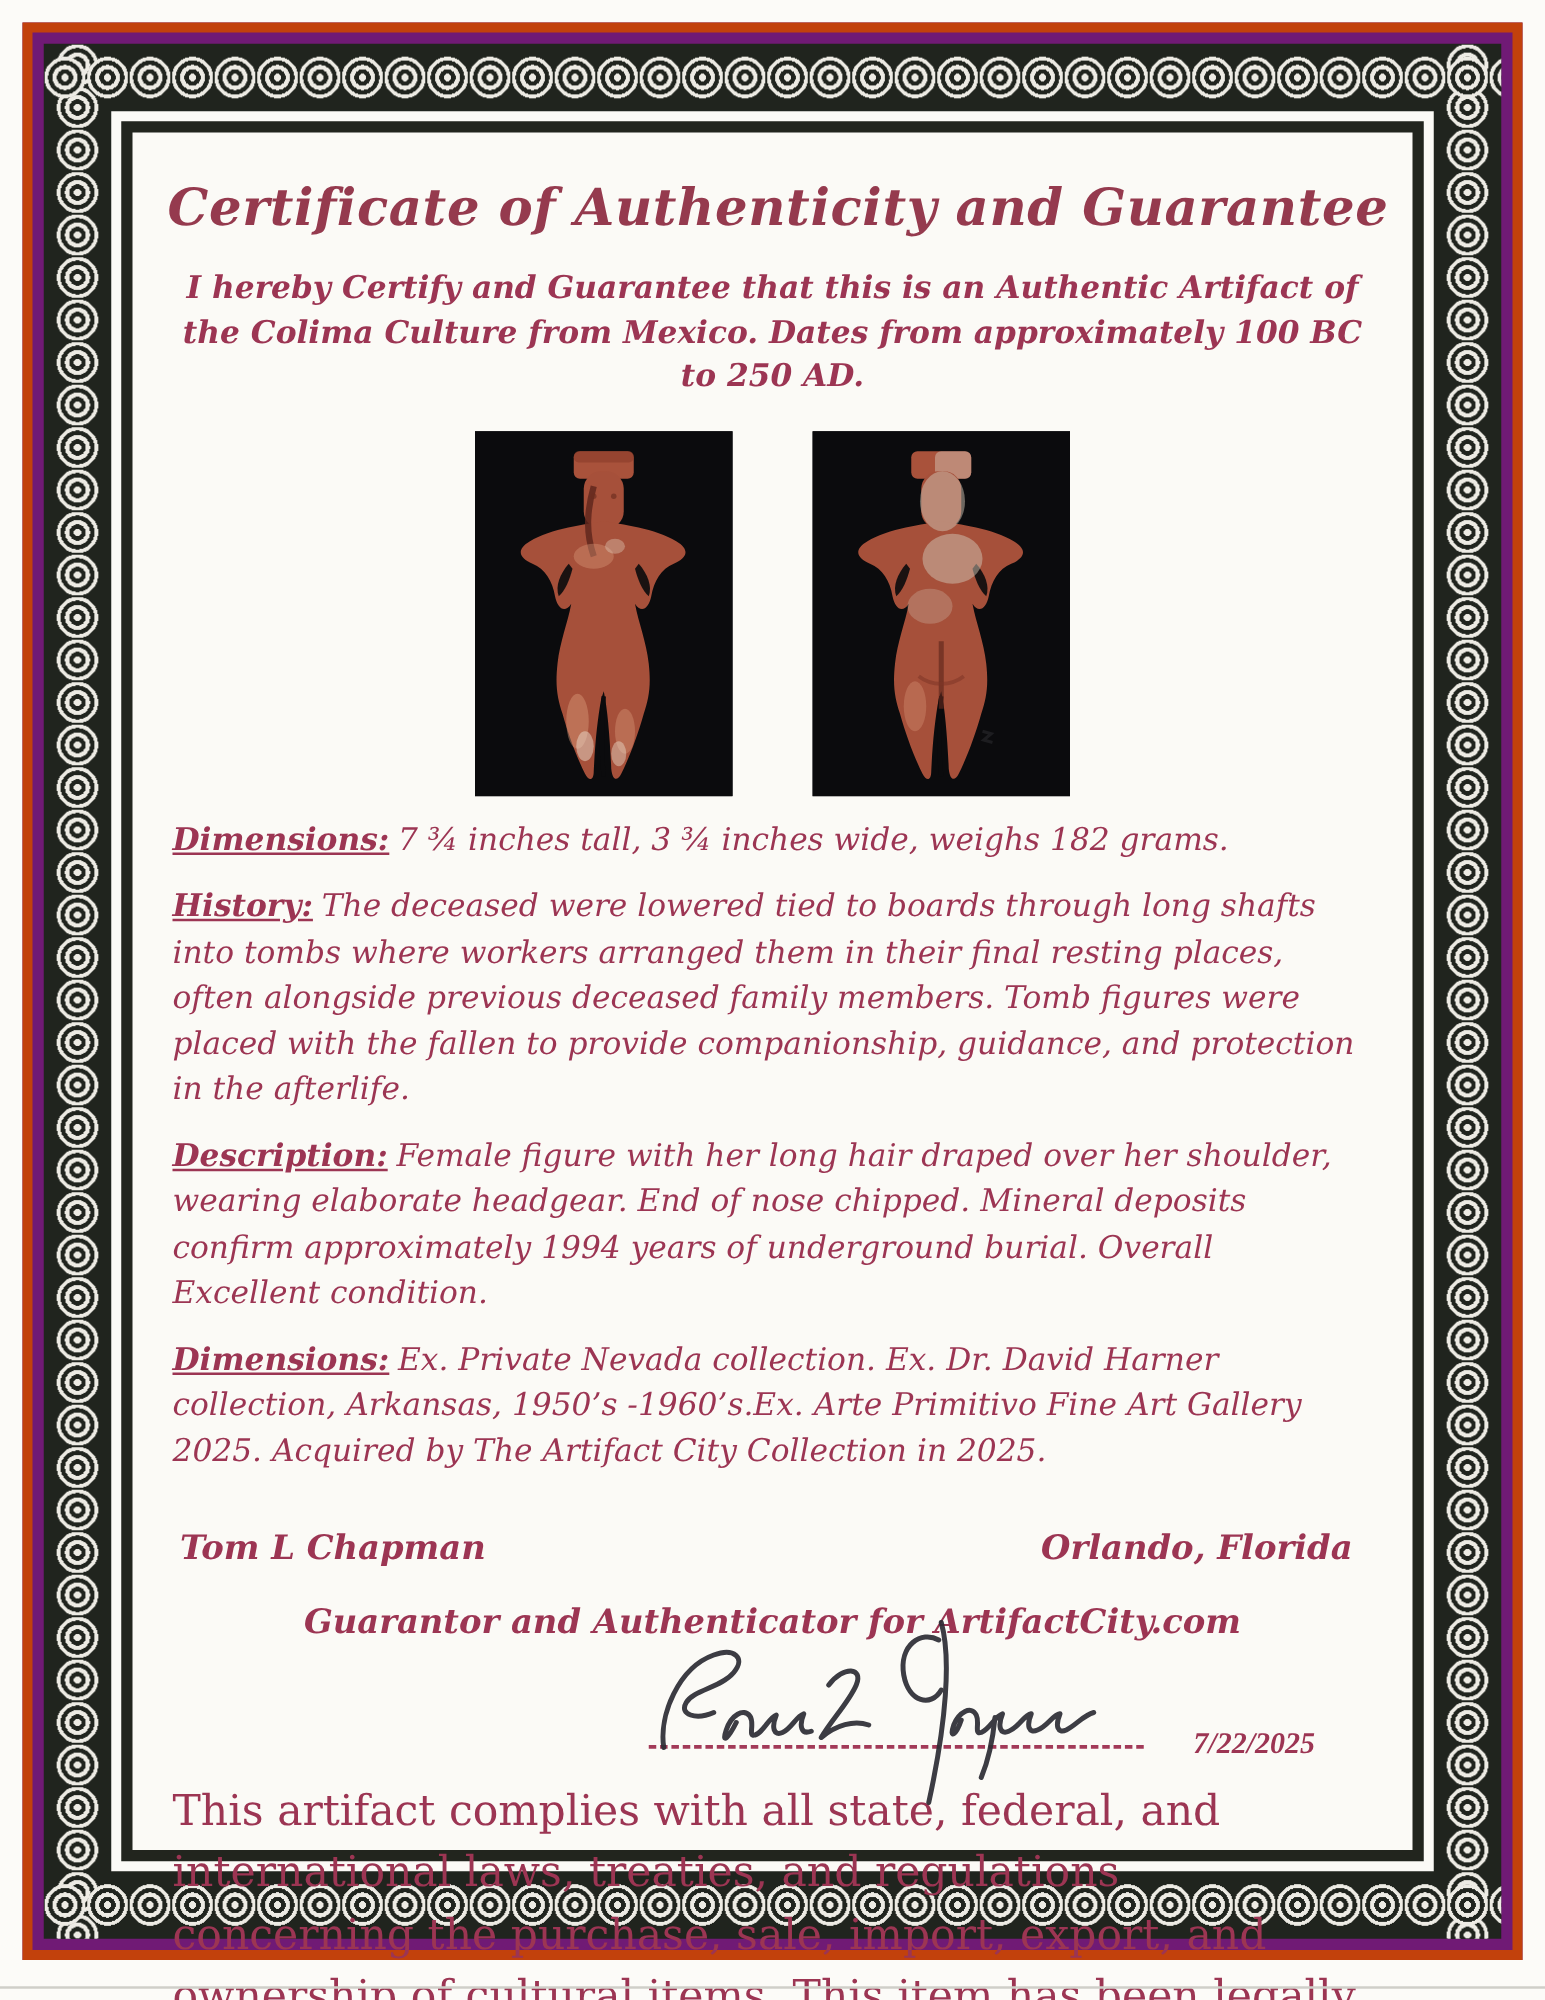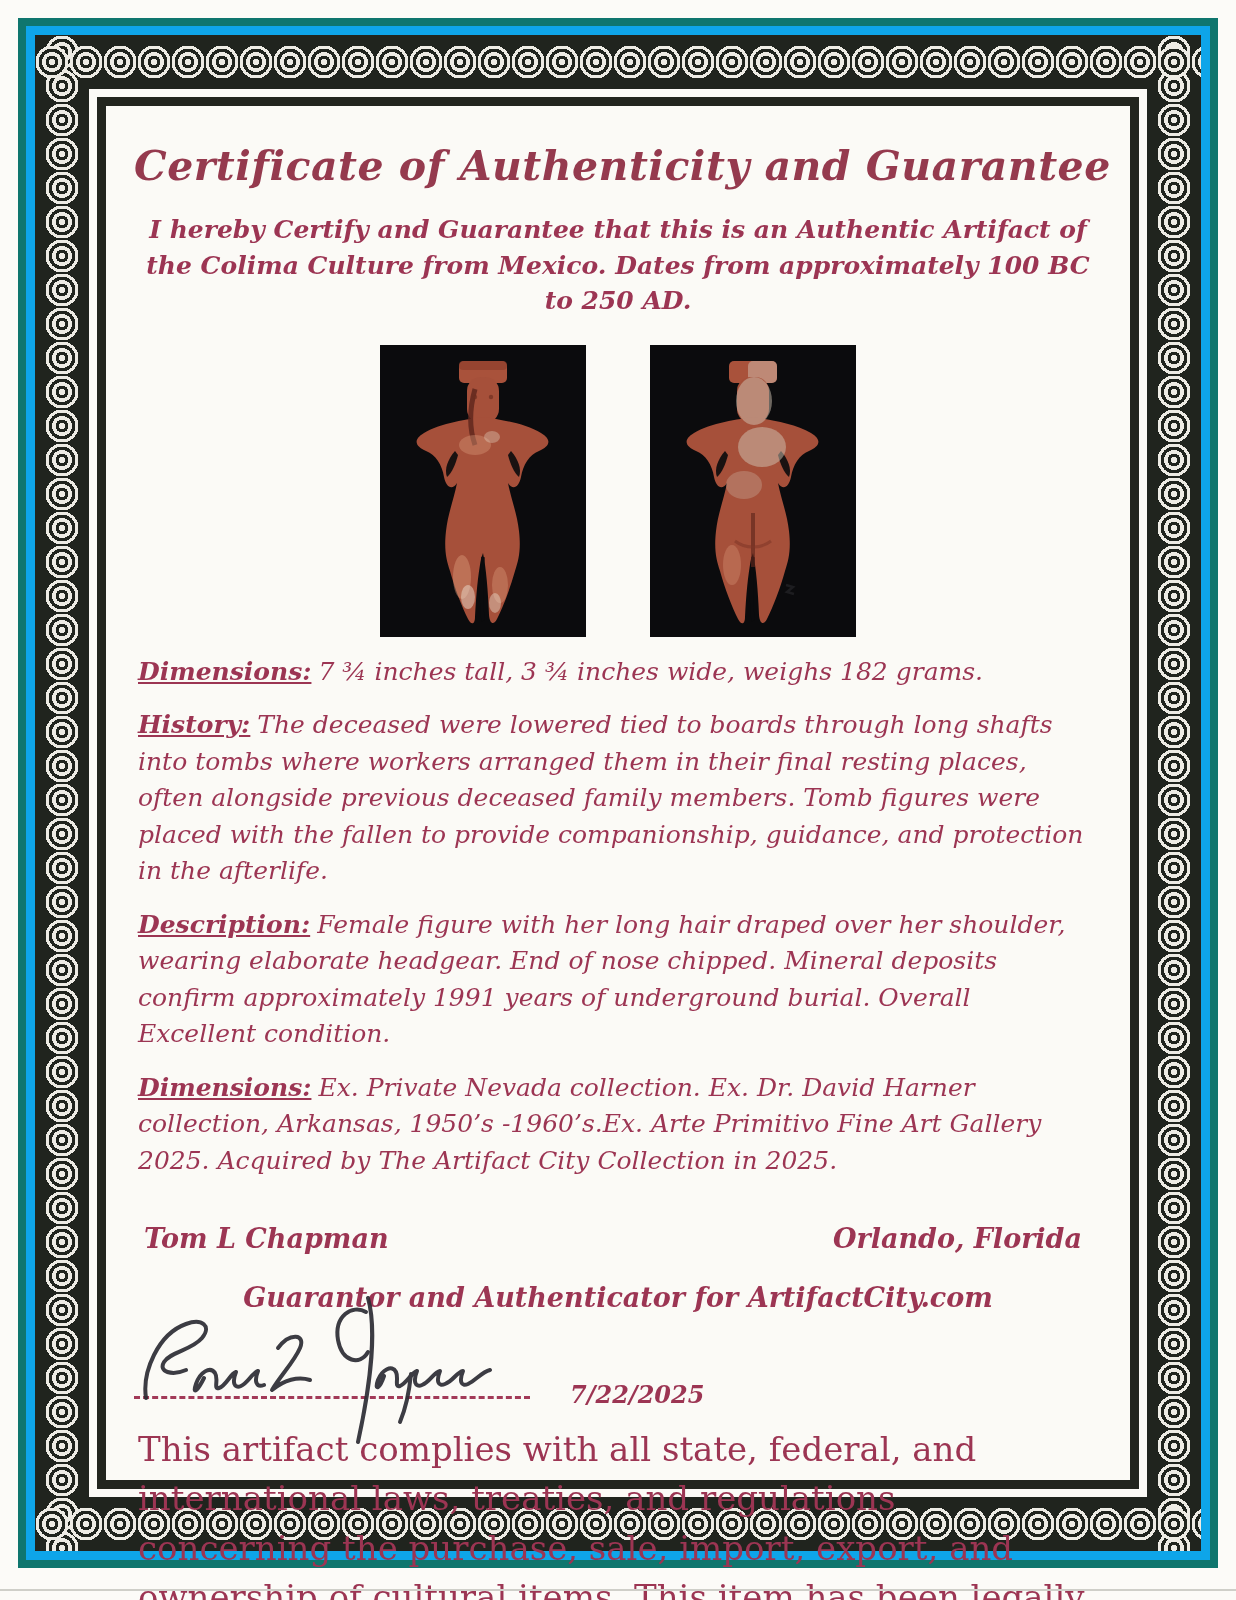--- a/index.html
+++ b/index.html
@@ -3,21 +3,21 @@
 <meta charset="utf-8">
 <style>
   html,body{margin:0;padding:0;}
   body{
     width:1236px;height:1600px;position:relative;overflow:hidden;
     background:#fdfdfb;font-family:"DejaVu Serif", serif;
   }
   .sheet{position:absolute;inset:0;background:#fcfbf8;}
   .sheet::after{content:"";position:absolute;left:0;right:0;bottom:9px;height:2px;background:#cfcfc9;}
   
-  .f1{position:absolute;left:18px;top:18px;right:18px;bottom:32px;border:8px solid #0f766e;background:#0ea5e9;}
+  .f1{position:absolute;left:18px;top:18px;right:18px;bottom:32px;border:8px solid #c2410c;background:#701a75;}
   .band{
     position:absolute;inset:9px;background-color:#20241e;
     background-image:
       radial-gradient(circle, #edebe4 0 3px, #20241e 3px 6.5px, #edebe4 6.5px 10px, #20241e 10px 13.5px, #edebe4 13.5px 16.5px, transparent 16.5px),
       radial-gradient(circle, #edebe4 0 3px, #20241e 3px 6.5px, #edebe4 6.5px 10px, #20241e 10px 13.5px, #edebe4 13.5px 16.5px, transparent 16.5px),
       radial-gradient(circle, #edebe4 0 3px, #20241e 3px 6.5px, #edebe4 6.5px 10px, #20241e 10px 13.5px, #edebe4 13.5px 16.5px, transparent 16.5px),
       radial-gradient(circle, #edebe4 0 3px, #20241e 3px 6.5px, #edebe4 6.5px 10px, #20241e 10px 13.5px, #edebe4 13.5px 16.5px, transparent 16.5px);
     background-size:34px 54px,34px 54px,54px 34px,54px 34px;
     background-position:0 0,0 100%,0 0,100% 0;
     background-repeat:repeat-x,repeat-x,repeat-y,repeat-y;
@@ -39,22 +39,22 @@
   .photo{width:206px;height:292px;background:#0b0b0d;box-shadow:0 0 0 1px #2a2a2e inset;}
   .photo svg{display:block;width:100%;height:100%;}
   p.section{margin:17px 8px 0 4px;font-size:25px;font-style:italic;line-height:1.46;}
   .label{font-weight:bold;margin-right:7px;text-decoration:underline;}
   .cred-row{
     display:flex;justify-content:space-between;align-items:baseline;
     margin:44px 0 0;padding:0 20px 0 10px;font-size:27px;font-weight:bold;font-style:italic;
   }
   .guarantor{margin:28px 0 0;text-align:center;font-size:27px;font-weight:bold;font-style:italic;}
   .sig-row{
-    position:relative;display:flex;align-items:flex-end;
-    height:96px;margin-top:2px;padding-right:50px;gap:40px;
+    position:relative;display:flex;align-items:flex-end;justify-content:flex-end;
+    height:96px;margin-top:2px;padding-right:50px;gap:40px;font-family:Liberation Serif, serif;
   }
   .sig-line{position:relative;width:396px;height:0;border-bottom:3px dashed #a23a58;margin-bottom:12px;}
   .sig-line svg{position:absolute;left:-6px;bottom:-50px;width:430px;height:160px;overflow:visible;pointer-events:none;}
   .sig-date{font-size:24px;font-weight:bold;font-style:italic;margin-bottom:2px;}
   .legal{margin:14px 6px 0 4px;font-size:34px;line-height:1.45;}
 </style>
 </head>
 <body>
 
 <div class="sheet">
@@ -112,21 +112,21 @@
                     <path d="M136 240 l7 2 -6 5 7 2" stroke="#1d1d20" stroke-width="2.5" fill="none"></path>
                   </g>
                 </svg>
               </div>
             </div>
 
             <p class="section"><span class="label">Dimensions:</span><span>7 ¾ inches tall, 3 ¾ inches wide, weighs 182 grams.</span></p>
 
             <p class="section"><span class="label">History:</span><span>The deceased were lowered tied to boards through long shafts into tombs where workers arranged them in their final resting places, often alongside previous deceased family members. Tomb figures were placed with the fallen to provide companionship, guidance, and protection in the afterlife.</span></p>
 
-            <p class="section"><span class="label">Description:</span><span>Female figure with her long hair draped over her shoulder, wearing elaborate headgear. End of nose chipped. Mineral deposits confirm approximately 1991 years of underground burial. Overall Excellent condition.</span></p>
+            <p class="section"><span class="label">Description:</span><span>Female figure with her long hair draped over her shoulder, wearing elaborate headgear. End of nose chipped. Mineral deposits confirm approximately 1994 years of underground burial. Overall Excellent condition.</span></p>
 
             <p class="section"><span class="label">Dimensions:</span><span>Ex. Private Nevada collection. Ex. Dr. David Harner collection, Arkansas, 1950’s -1960’s.Ex. Arte Primitivo Fine Art Gallery 2025. Acquired by The Artifact City Collection in 2025.</span></p>
 
             <div class="cred-row">
               <span>Tom L Chapman</span>
               <span>Orlando, Florida</span>
             </div>
 
             <p class="guarantor">Guarantor and Authenticator for ArtifactCity.com</p>
 

